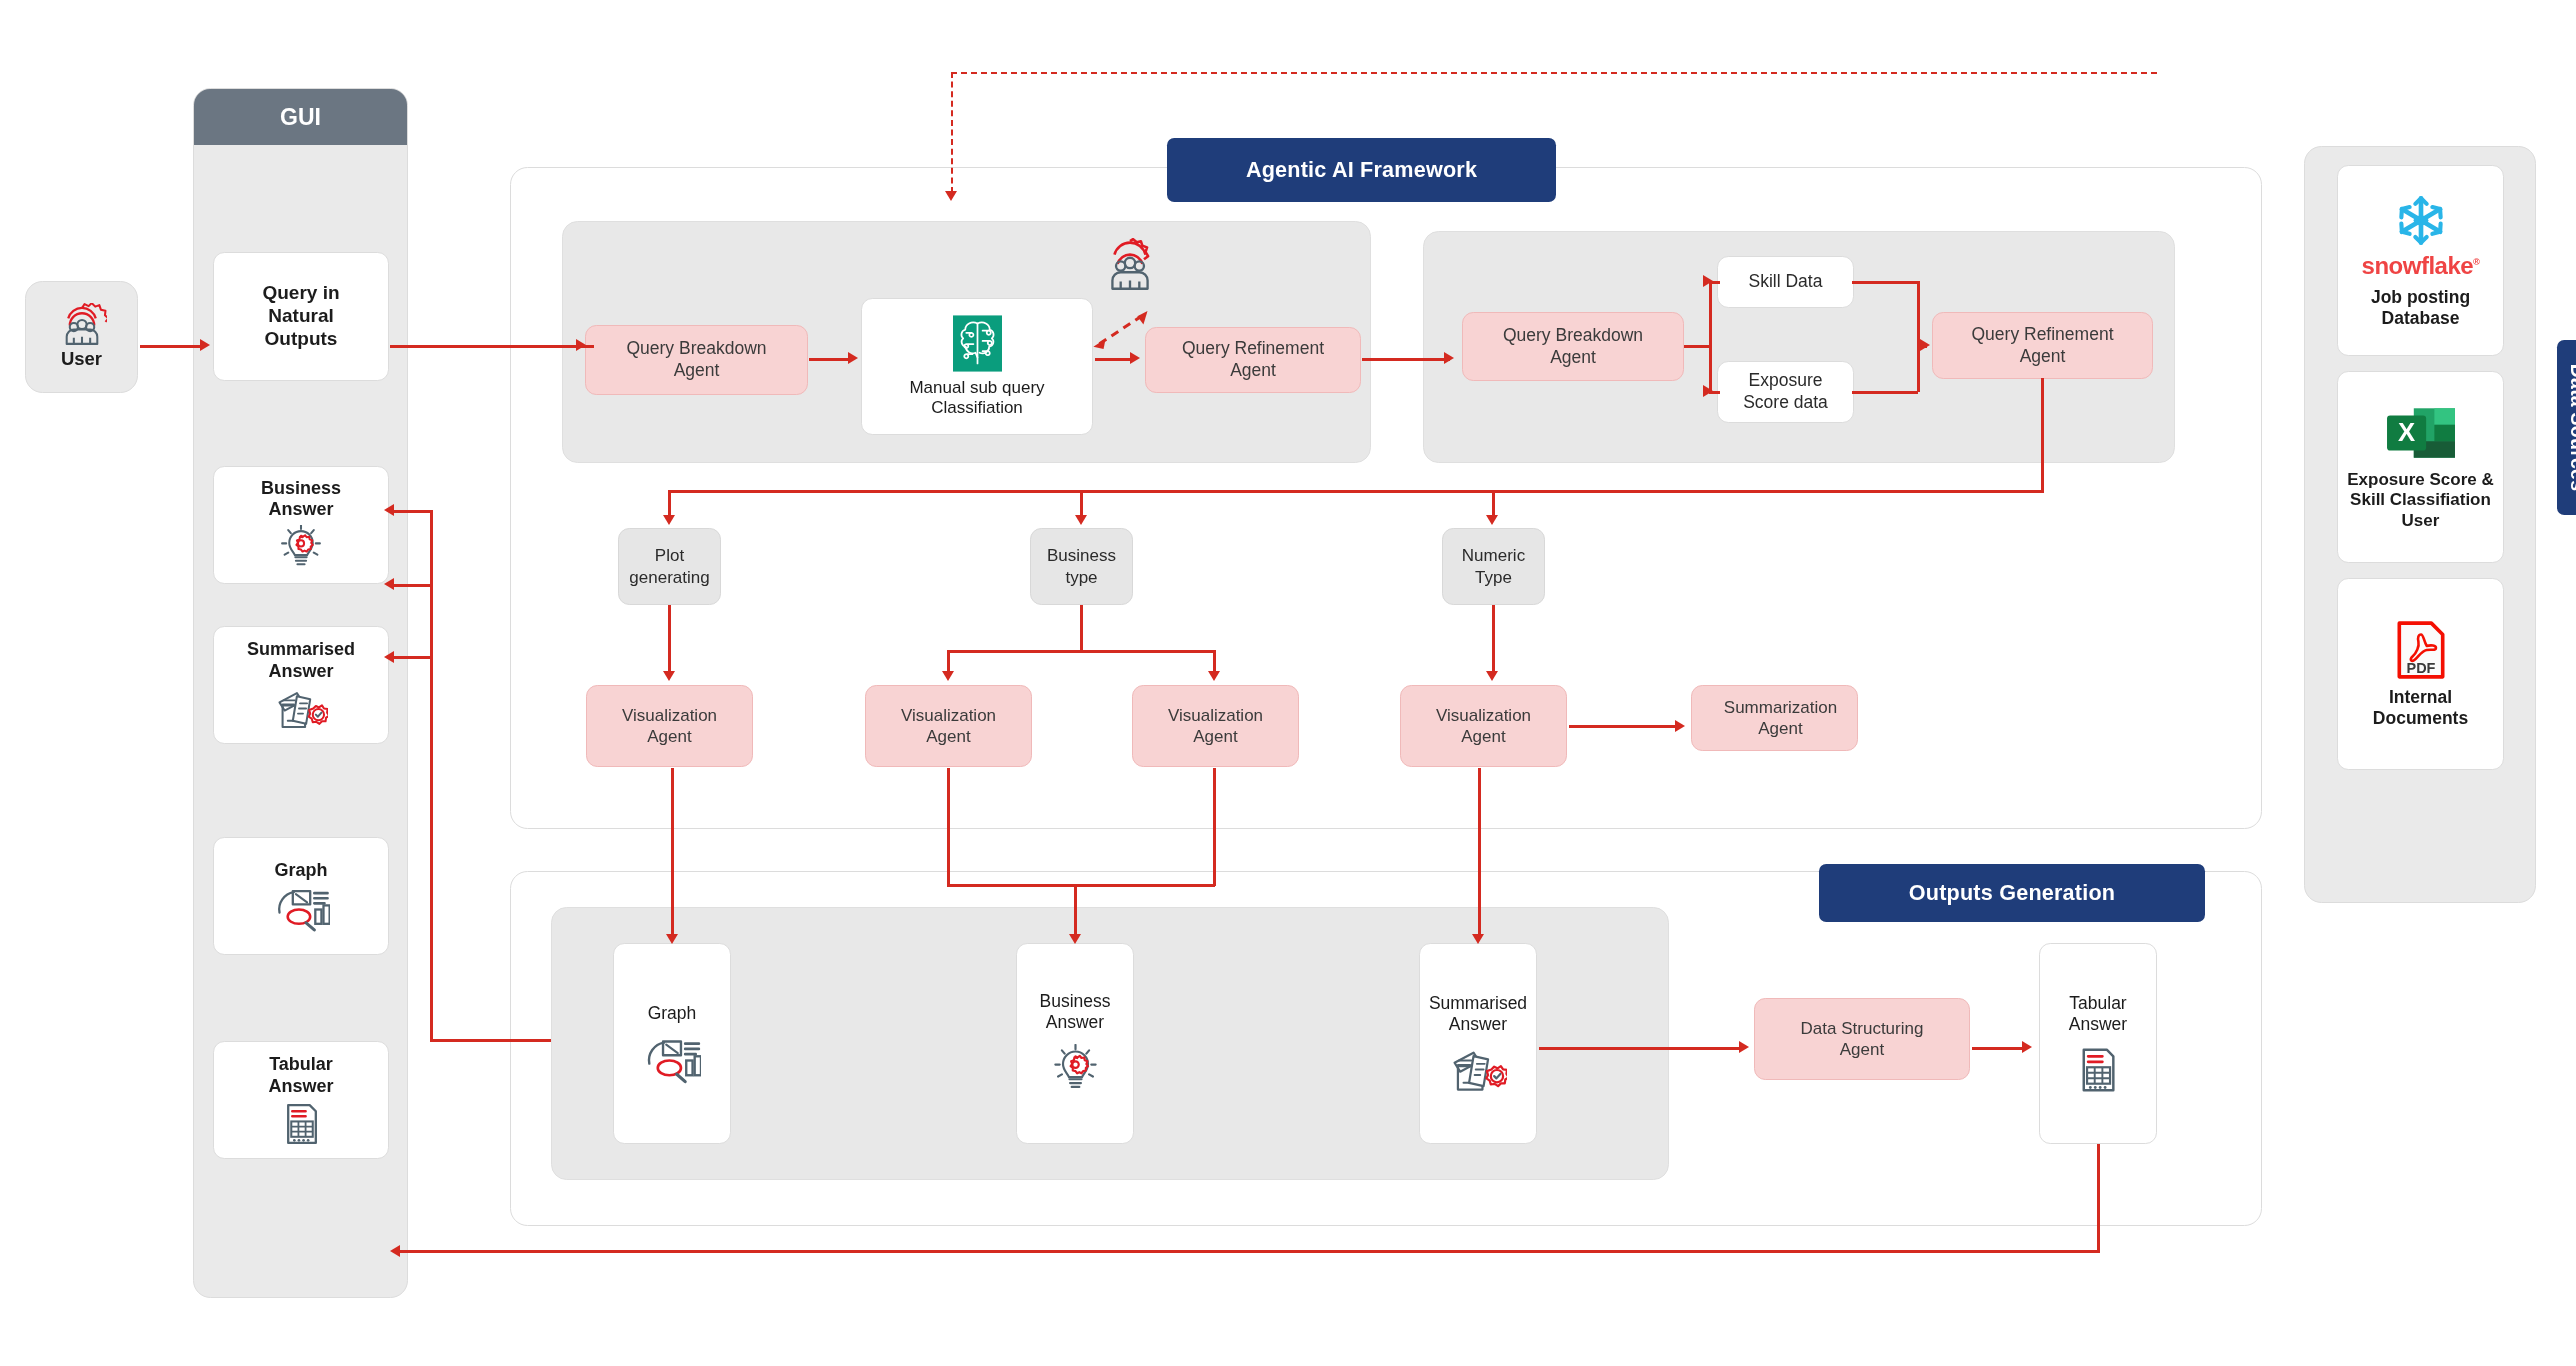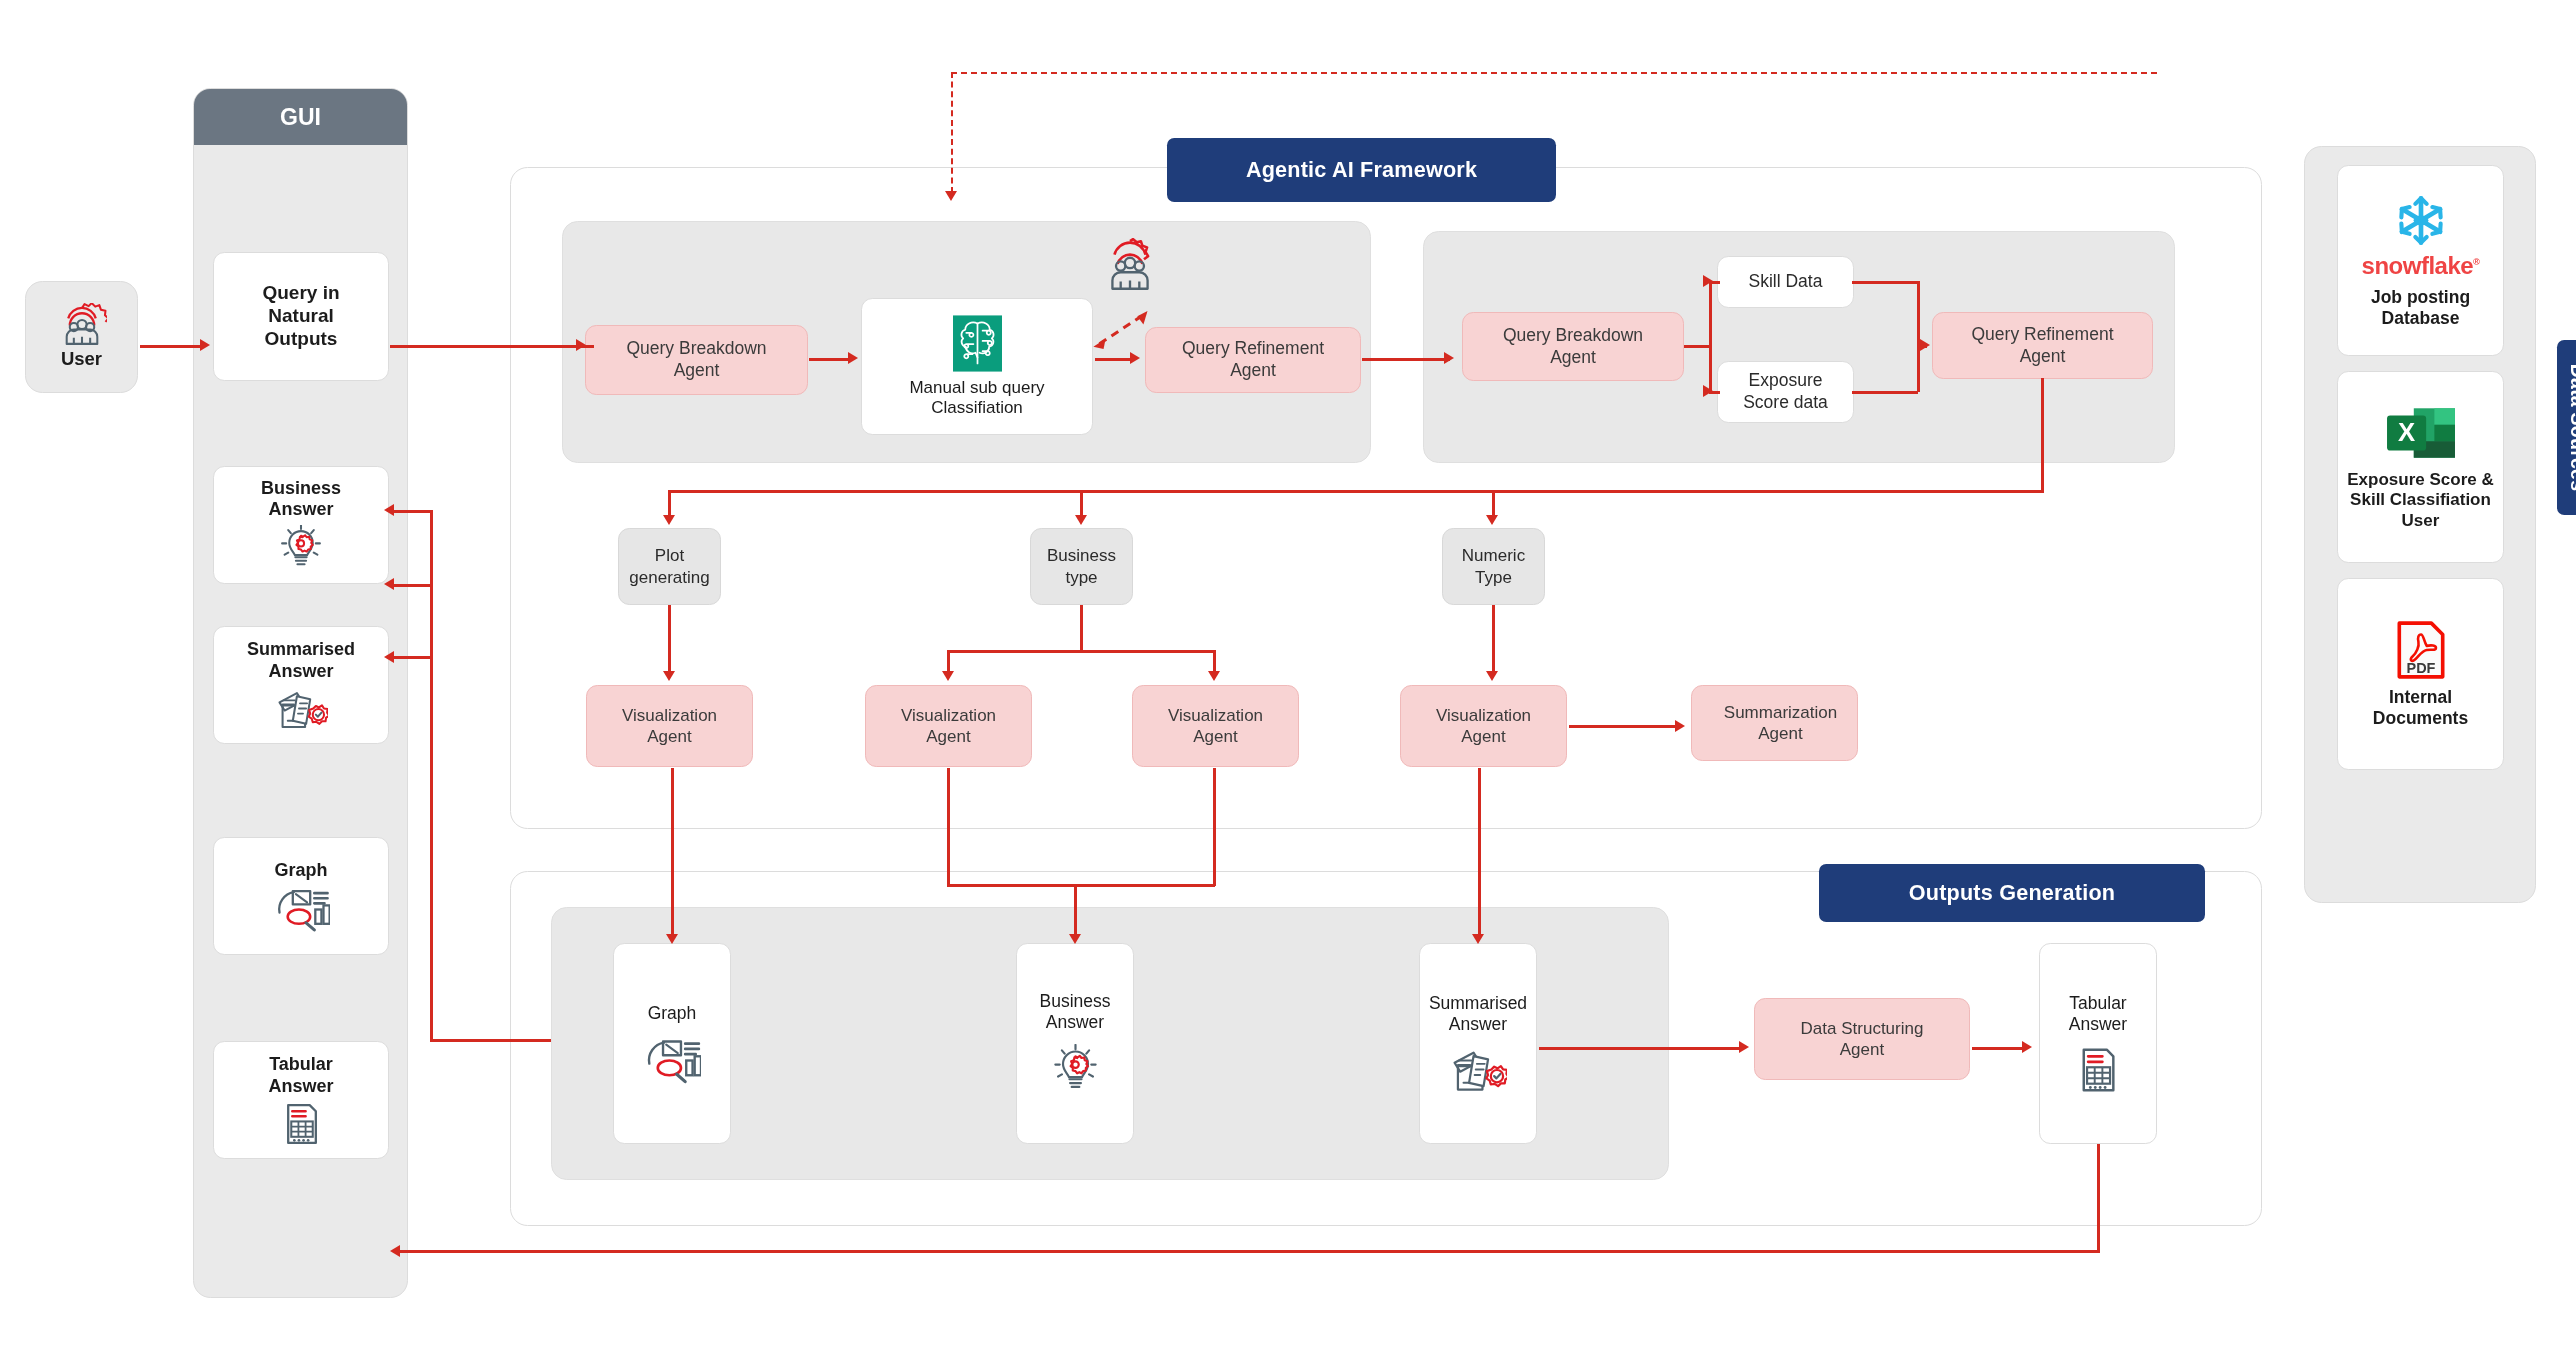--- a/index.html
+++ b/index.html
@@ -208,21 +208,21 @@
 Type</div>
 
   <div class="pinkbox" style="left:586px;top:685px;width:167px;height:82px;font-size:17px;white-space:pre-line;">Visualization
 Agent</div>
   <div class="pinkbox" style="left:865px;top:685px;width:167px;height:82px;font-size:17px;white-space:pre-line;">Visualization
 Agent</div>
   <div class="pinkbox" style="left:1132px;top:685px;width:167px;height:82px;font-size:17px;white-space:pre-line;">Visualization
 Agent</div>
   <div class="pinkbox" style="left:1400px;top:685px;width:167px;height:82px;font-size:17px;white-space:pre-line;">Visualization
 Agent</div>
-  <div class="pinkbox" style="left:1691px;top:685px;width:167px;height:76px;font-size:17px;white-space:pre-line;padding-left:12px;">Summarization
+  <div class="pinkbox" style="left:1691px;top:685px;width:167px;height:66px;font-size:17px;white-space:pre-line;padding-left:12px;">Summarization
 Agent</div>
 
   <div class="rbox panel-white" style="left:510px;top:871px;width:1752px;height:355px;"></div>
   <div class="hdr-blue" style="left:1819px;top:864px;width:386px;height:58px;font-size:21.6px;">Outputs Generation</div>
 
   <div class="rbox panel-inner" style="left:551px;top:907px;width:1118px;height:273px;"></div>
 
   <div class="whitebox" style="left:613px;top:943px;width:118px;height:201px;flex-direction:column;">
     <div class="card-title reg" style="font-size:17.5px;">Graph</div>
     <span class="icon-wrap" style="margin-top:13.4px;">

